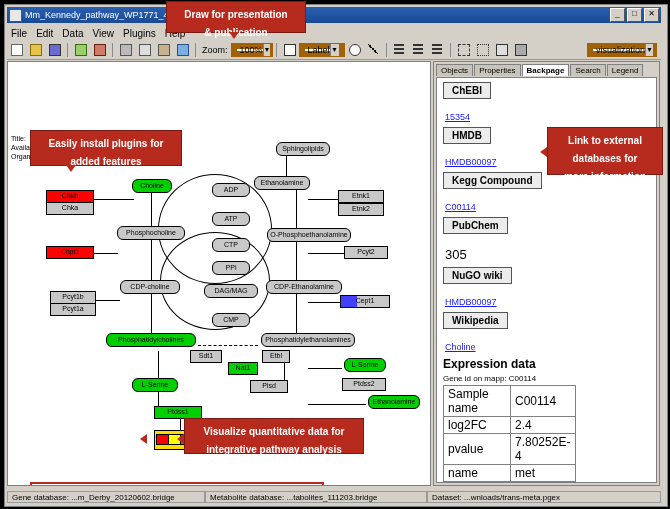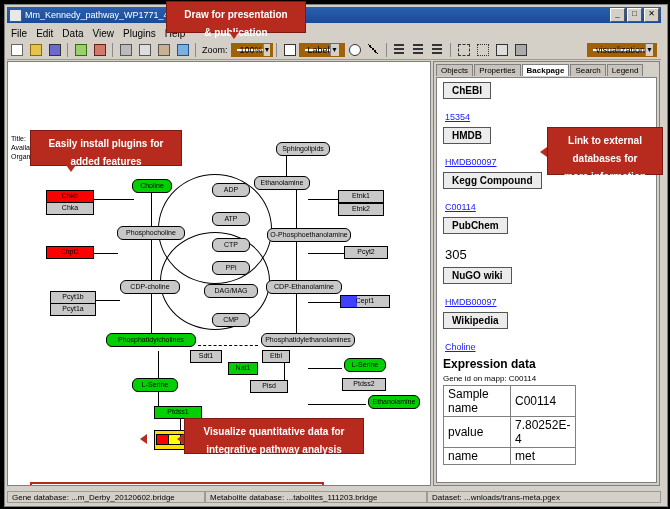--- a/index.html
+++ b/index.html
@@ -281,20 +281,24 @@
 
         <div class="exp">Expression data</div>
         <div class="geneid">Gene id on mapp: C00114</div>
         <table class="expr">
           <tbody>
               <tr>
             <td class="c1">Sample name</td>
             <td class="c2">C00114</td>
           </tr>
           <tr>
+            <td class="c1">log2FC</td>
+            <td class="c2">2.4</td>
+          </tr>
+          <tr>
             <td class="c1">pvalue</td>
             <td class="c2">7.80252E-4</td>
           </tr>
           <tr>
             <td class="c1">name</td>
             <td class="c2">met</td>
           </tr>
         </tbody>
           </table>
       </div>

